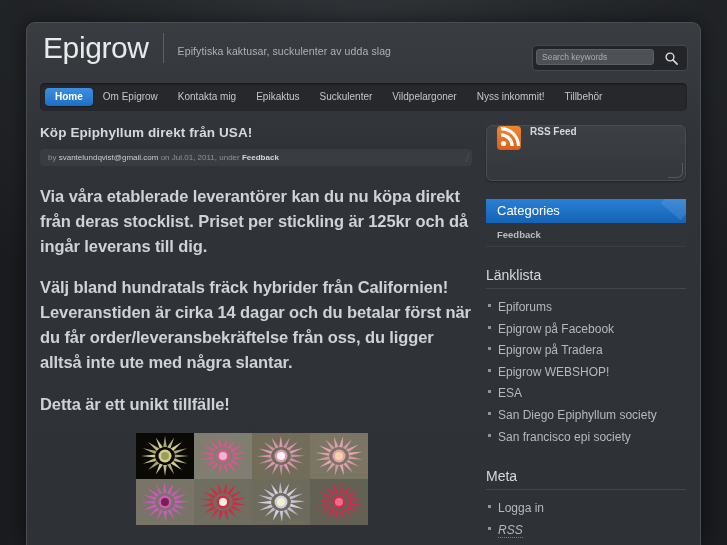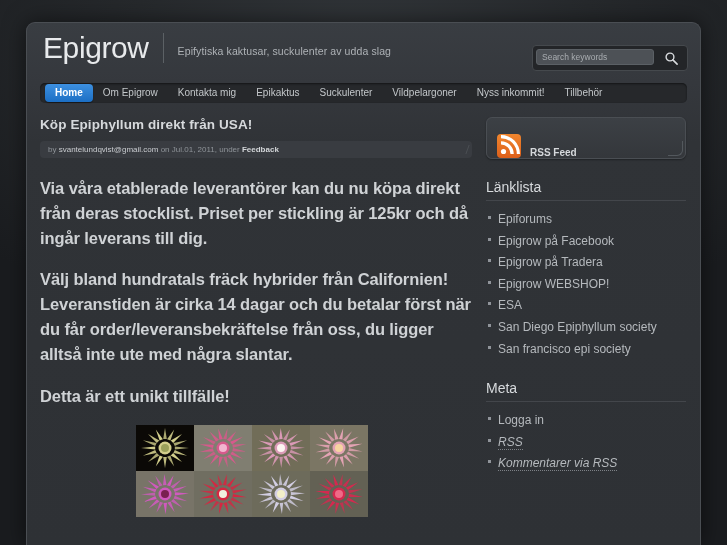--- a/index.html
+++ b/index.html
@@ -104,21 +104,21 @@
     border: none;
     cursor: pointer;
     display: flex;
     align-items: center;
     justify-content: center;
   }
 
   
   .navbar {
     margin: 0 13px;
-    height: 20px;
+    height: 28px;
     background: #26282b;
     border-radius: 5px;
     display: flex;
     align-items: center;
     padding: 0 5px;
     box-shadow: inset 0 1px 2px rgba(0,0,0,0.5);
   }
   .nav-item {
     font-size: 10px;
     color: #c3c7ca;
@@ -191,23 +191,23 @@
     grid-auto-rows: 46px;
   }
   .g-cell { width: 58px; height: 46px; overflow: hidden; position: relative; }
   .g-cell svg { display: block; width: 58px; height: 46px; }
 
   
   .rss-box {
     background: linear-gradient(180deg, #3c4045 0%, #34373b 100%);
     border: 1px solid #4a4e53;
     border-radius: 6px;
-    height: 42px;
+    height: 56px;
     display: flex;
-    align-items: flex-end;
+    align-items: flex-start;
     padding: 0 10px;
     position: relative;
     margin-bottom: 18px;
     box-shadow: 0 1px 2px rgba(0,0,0,0.35);
   }
   .rss-box::after {
     content:"";
     position:absolute; right:2px; bottom:2px;
     width:14px; height:14px;
     border-right:1px solid #53585d;
@@ -533,20 +533,24 @@
           <div class="rss-icon">
             <svg viewBox="0 0 24 24" width="24" height="24">
               <circle cx="6.5" cy="17.5" r="2.6" fill="#ffffff"></circle>
               <path d="M4 10.5a9.5 9.5 0 0 1 9.5 9.5h3.3A12.8 12.8 0 0 0 4 7.2z" fill="#ffffff"></path>
               <path d="M4 4.2A15.8 15.8 0 0 1 19.8 20h3.2A19 19 0 0 0 4 1z" fill="#ffffff"></path>
             </svg>
           </div>
           <div class="rss-label">RSS Feed</div>
         </div>
 
+        <div>
+          <div class="cat-header">Categories</div>
+          <div class="cat-item">Feedback</div>
+        </div>
 
         <div class="widget">
           <div class="widget-title">Länklista</div>
           <ul class="link-list">
             <li><span>Epiforums</span></li>
             <li><span>Epigrow på Facebook</span></li>
             <li><span>Epigrow på Tradera</span></li>
             <li><span>Epigrow WEBSHOP!</span></li>
             <li><span>ESA</span></li>
             <li><span>San Diego Epiphyllum society</span></li>

